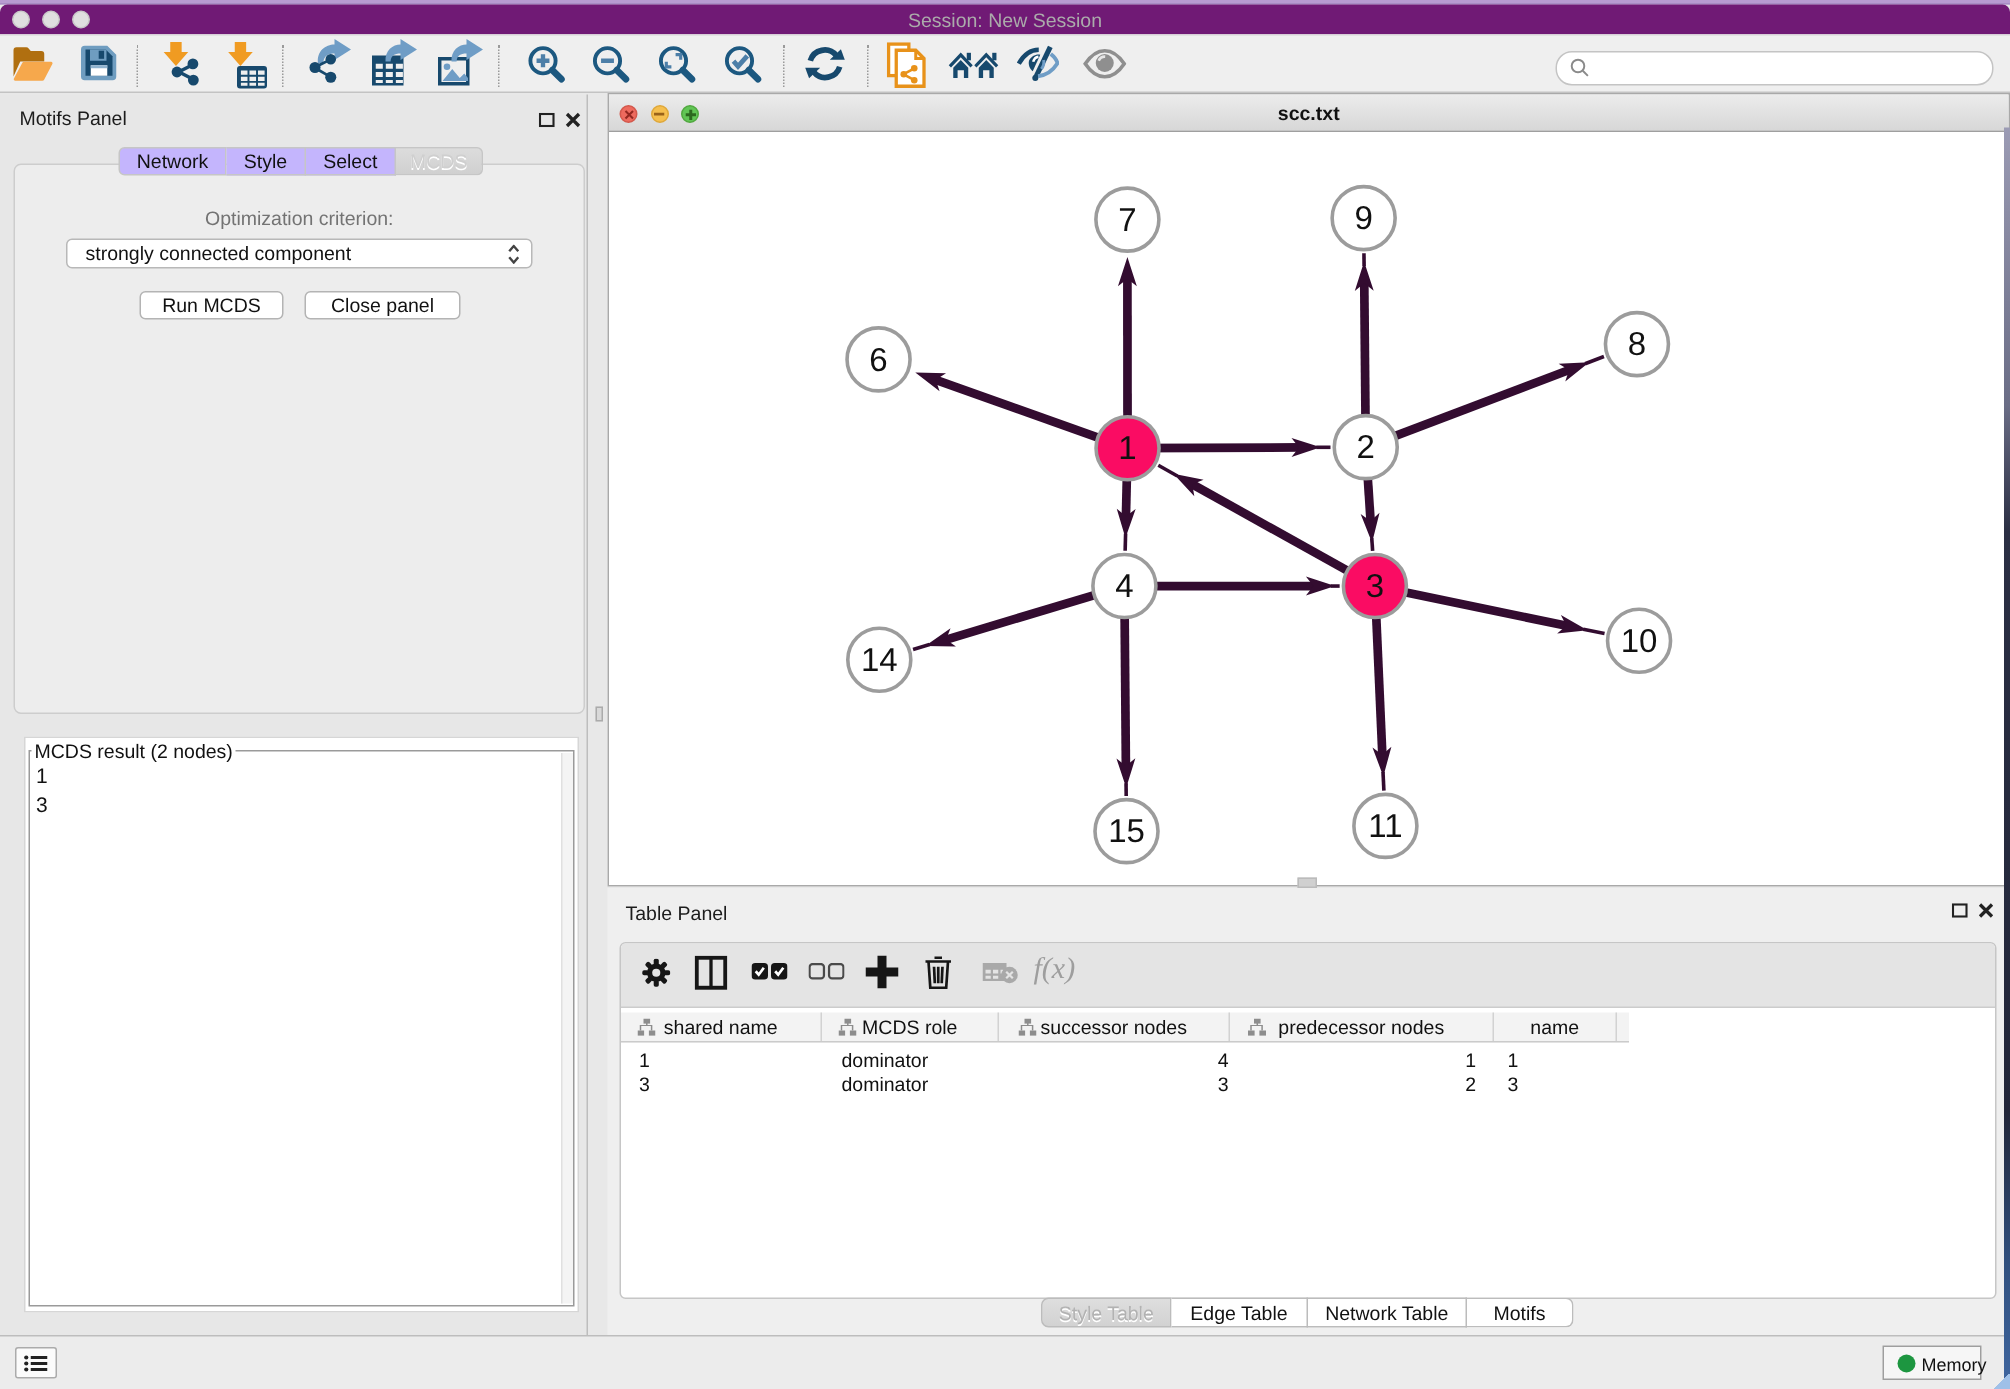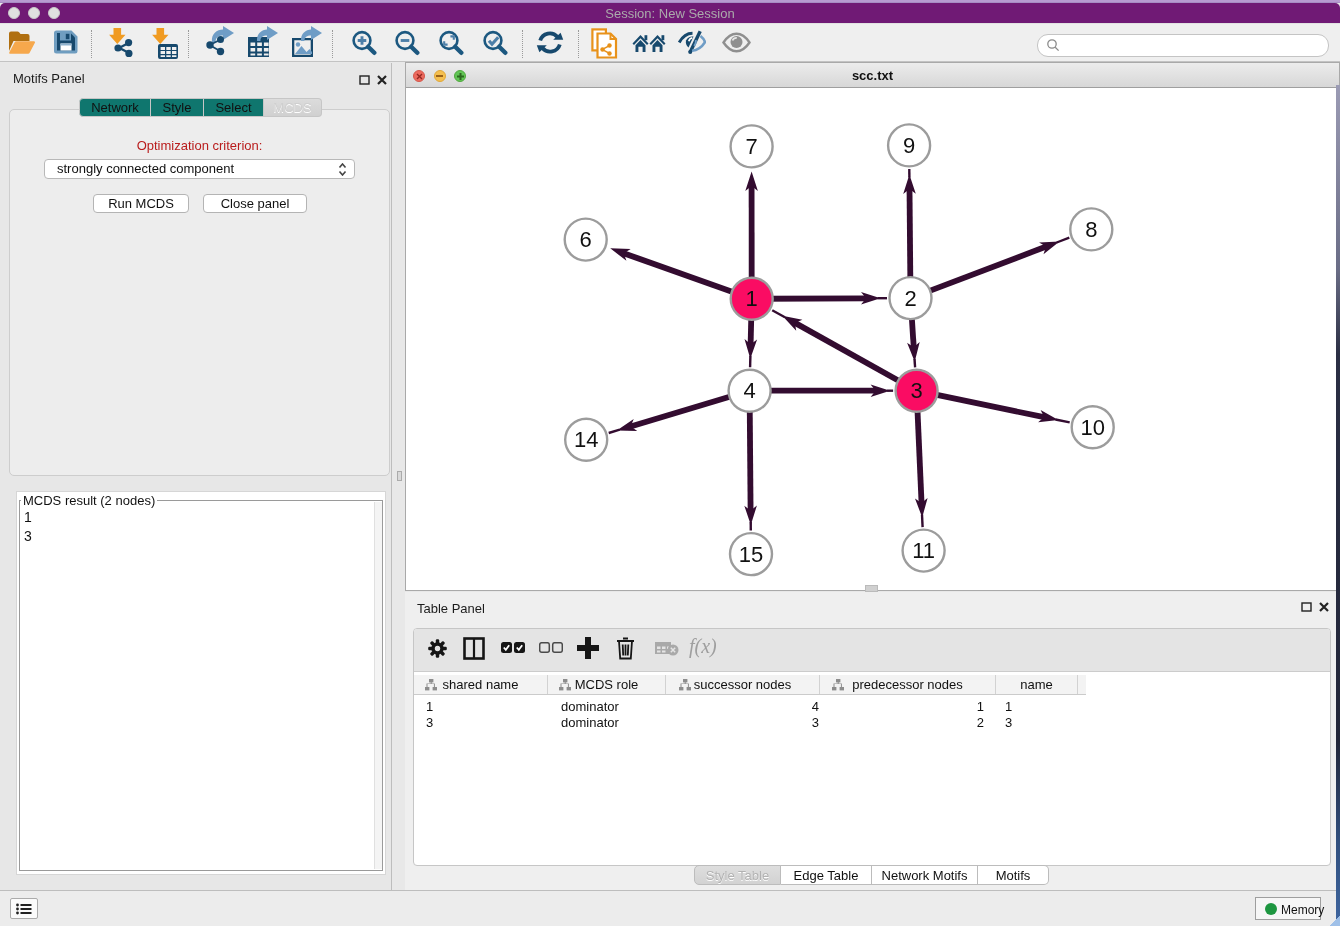--- a/index.html
+++ b/index.html
@@ -12,24 +12,24 @@
   background:#e0e0e0;border:1px solid #c9c9c9;box-sizing:border-box;}
 #title-text{left:0;top:3px;width:1340px;text-align:center;font-size:13px;color:#ababab;}
 #toolbar{left:0;top:23px;width:1340px;height:39px;background:#efefef;border-top:1px solid #e2e2e2;border-bottom:1px solid #c3c3c3;box-sizing:border-box;}
 .sep{position:absolute;top:6px;height:28px;border-left:1px dotted #9a9a9a;}
 .ticon{position:absolute;top:4px;}
 #search{left:1037px;top:10px;width:290px;height:21px;background:#fff;border:1px solid #c4c4c4;border-radius:11px;}
 
 #cpanel{left:0;top:63px;width:392px;height:827px;background:#e7e7e7;border-right:1px solid #bdbdbd;box-sizing:border-box;}
 #cp-title{left:13px;top:8px;font-size:13px;color:#1c1c1c;}
 #cp-box{left:9px;top:46px;width:381px;height:367px;background:#ededed;border:1px solid #cdcdcd;border-radius:5px;box-sizing:border-box;}
-.tab{position:absolute;top:35px;height:19px;box-sizing:border-box;background:#0f766e;
+.tab{position:absolute;top:35px;height:19px;box-sizing:border-box;background:#c4b5fd;
   border:1px solid #c6c6c6;font-size:13px;text-align:center;color:#111;line-height:18px;}
 #tab-mcds{background:linear-gradient(#dcdcdc,#d0d0d0);color:#cfcfcf;text-shadow:0 1px 0 #ffffff;}
-#opt-label{left:9px;top:75px;width:381px;text-align:center;font-size:13px;color:#b91c1c;}
+#opt-label{left:9px;top:75px;width:381px;text-align:center;font-size:13px;color:#737373;}
 #opt-select{left:44px;top:96px;width:311px;height:20px;background:#fff;border:1px solid #b8b8b8;border-radius:4px;box-sizing:border-box;font-size:13px;color:#111;line-height:18px;padding-left:12px;}
 .btn{position:absolute;top:131px;height:19px;background:#fff;border:1px solid #b4b4b4;border-radius:4px;box-sizing:border-box;font-size:13px;color:#111;text-align:center;line-height:17px;}
 #result-panel{left:16px;top:428px;width:370px;height:384px;background:#fff;border:1px solid #d6d6d6;box-sizing:border-box;}
 #result-border{left:19px;top:437px;width:364px;height:371px;border:1px solid #9a9a9a;box-sizing:border-box;}
 #result-legend{left:21px;top:430px;background:#fff;padding:0 2px;font-size:13px;color:#111;}
 #result-text{left:24px;top:445px;font-size:14px;color:#111;line-height:19px;}
 #result-scroll{left:374px;top:439px;width:7px;height:367px;background:#f4f4f4;border-left:1px solid #e0e0e0;}
 
 #netwin{left:405px;top:62px;width:935px;height:529px;background:#fff;border:1px solid #a9a9a9;box-sizing:border-box;}
 #net-titlebar{left:0;top:0;width:933px;height:25px;background:linear-gradient(#ececec,#d7d7d7);border-bottom:1px solid #9f9f9f;box-sizing:border-box;}
@@ -427,21 +427,21 @@
     <span class="trow" style="left:470px;top:70px;width:100px;text-align:right;">1</span>
     <span class="trow" style="left:591px;top:70px;">1</span>
     <span class="trow" style="left:12px;top:86px;">3</span>
     <span class="trow" style="left:147px;top:86px;">dominator</span>
     <span class="trow" style="left:300px;top:86px;width:105px;text-align:right;">3</span>
     <span class="trow" style="left:470px;top:86px;width:100px;text-align:right;">2</span>
     <span class="trow" style="left:591px;top:86px;">3</span>
   </div>
   <div class="tabbtn" style="left:289px;width:87px;border-radius:5px 0 0 5px;background:linear-gradient(#dedede,#d2d2d2);color:#b2b2b2;text-shadow:0 1px 0 #fff;">Style Table</div>
   <div class="tabbtn" style="left:376px;width:91px;border-left:none;">Edge Table</div>
-  <div class="tabbtn" style="left:467px;width:106px;border-left:none;">Network Motifs</div>
+  <div class="tabbtn" style="left:467px;width:106px;border-left:none;">Network Table</div>
   <div class="tabbtn" style="left:573px;width:71px;border-left:none;border-radius:0 5px 5px 0;">Motifs</div>
 </div>
 
 <div class="abs" id="statusbar">
   <div class="abs" id="listbtn">
     <svg style="position:absolute;left:5px;top:4px;" width="16" height="12" viewBox="0 0 16 12">
         <g fill="#222">
           <circle cx="1.5" cy="2" r="1.4"></circle>
           <circle cx="1.5" cy="6" r="1.4"></circle>
           <circle cx="1.5" cy="10" r="1.4"></circle>

